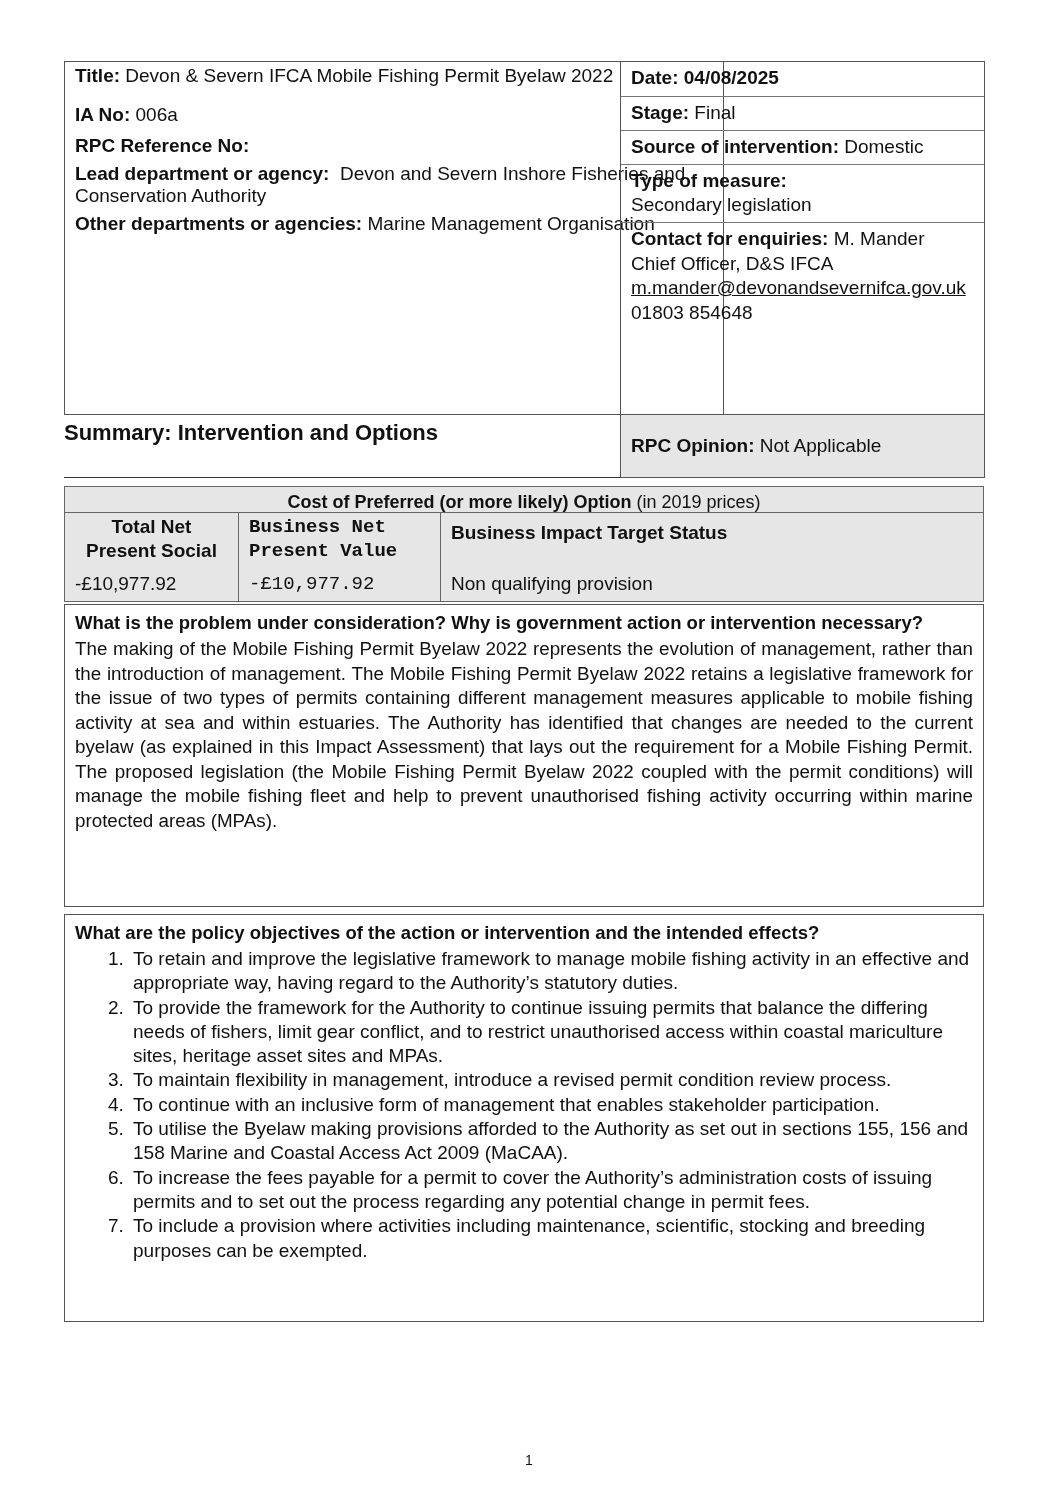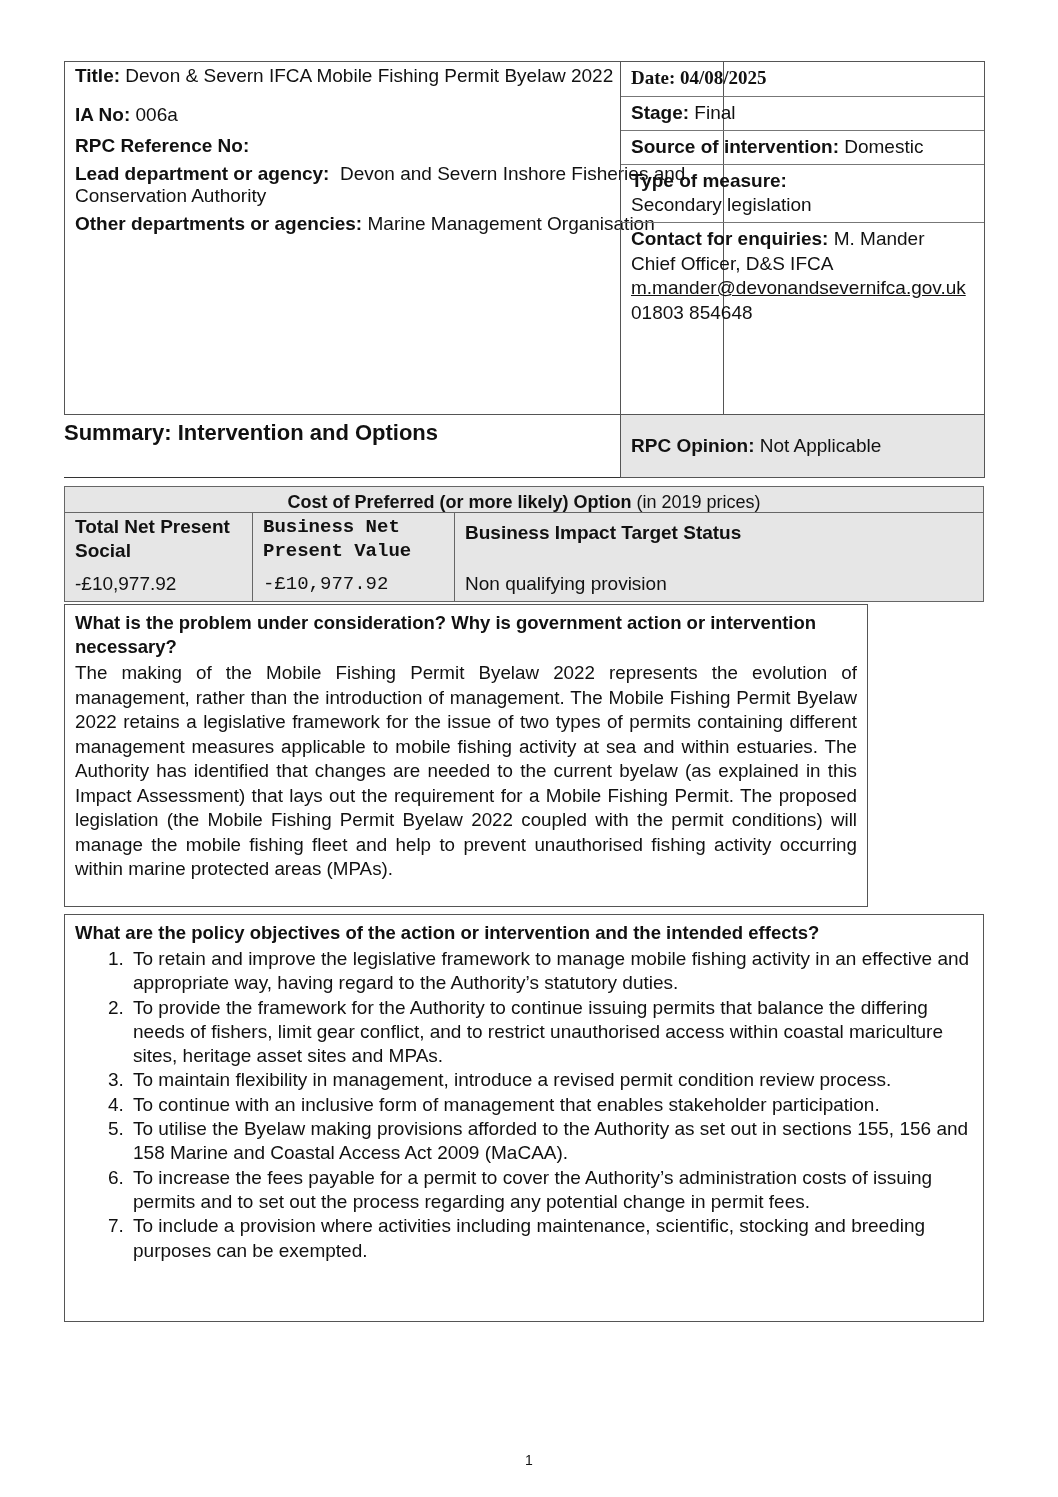--- a/index.html
+++ b/index.html
@@ -18,21 +18,21 @@
   #rpc-box { left:620px; top:415px; width:365px; height:63px; background:#e6e6e6; border:1px solid #555; border-top:none; padding:20px 10px 0 10px; font-size:19px; }
   
   #cost-table { left:64px; top:486px; width:920px; border:1px solid #666; background:#e6e6e6; }
   .cost-head { text-align:center; font-size:18px; line-height:20px; padding-top:5px; border-bottom:1px solid #666; }
   .cost-cols { display:flex; }
   .cost-col { border-right:1px solid #666; padding:2px 10px 0 10px; box-sizing:border-box; height:88px; font-size:19px; position:relative; }
   .cost-col:last-child { border-right:none; }
   .cost-col .lbl { font-weight:bold; line-height:24px; }
   .cost-col .val { position:absolute; left:10px; bottom:6px; line-height:22px; }
   
-  #problem { left:64px; top:604px; width:804px; height:303px; border:1px solid #555; padding:6px 10px; font-size:19px; }
+  #problem { left:64px; top:604px; width:920px; height:303px; border:1px solid #555; padding:6px 10px; font-size:19px; }
   #problem .q { font-weight:bold; line-height:24px; margin:0 0 2px 0; font-size:18.5px; }
   #problem .body { text-align:justify; line-height:24.5px; margin:0; font-size:18.8px; }
   
   #objectives { left:64px; top:914px; width:920px; height:408px; border:1px solid #555; padding:6px 10px; font-size:19px; }
   #objectives .q { font-weight:bold; line-height:24px; margin:0 0 2px 0; font-size:18.5px; }
   #objectives ol { margin:0; padding-left:54px; line-height:24.3px; }
   #objectives li { padding-left:4px; }
   #page-number { left:0; width:1058px; top:1452px; text-align:center; font-size:14px; }
 </style>
 </head>
@@ -40,40 +40,40 @@
 
 <div id="top-left" class="abs">
   <p><b>Title:</b> <span>Devon &amp; Severn IFCA Mobile Fishing Permit Byelaw 2022</span></p>
   <p style="margin-top:17px;"><b>IA No:</b> <span>006a</span></p>
   <p style="margin-top:9px;"><b>RPC Reference No:</b></p>
   <p style="margin-top:6px;"><b>Lead department or agency:</b>&nbsp; <span>Devon and Severn Inshore Fisheries and Conservation Authority</span></p>
   <p style="margin-top:6px;"><b>Other departments or agencies:</b> <span>Marine Management Organisation</span></p>
 </div>
 
 <div id="top-right" class="abs">
-  <div class="tr-row" style="height:35px;font-family:Liberation Serif, serif;"><b>Date:</b> <b>04/08/2025</b></div>
+  <div class="tr-row" style="height:35px;"><b>Date:</b> <b>04/08/2025</b></div>
   <div class="tr-row" style="height:34px;"><b>Stage:</b> <span>Final</span></div>
   <div class="tr-row" style="height:34px;"><b>Source of intervention:</b> <span>Domestic</span></div>
   <div class="tr-row" style="height:58px; line-height:24px;"><b>Type of measure:</b><br><span>Secondary legislation</span></div>
   <div class="tr-row" style="border-bottom:none; line-height:24.5px;">
     <b>Contact for enquiries:</b> <span>M. Mander</span><br>
     <span>Chief Officer, D&amp;S IFCA</span><br>
     <a class="email" style="word-break:break-all; display:inline-block; width:345px;">m.mander@devonandsevernifca.gov.uk</a><br>
     <span>01803 854648</span>
   </div>
 </div>
 
 <div id="summary-title" class="abs">Summary: Intervention and Options</div>
 <div id="summary-rule" class="abs"></div>
 <div id="rpc-box" class="abs"><b>RPC Opinion:</b> <span>Not Applicable</span></div>
 
 <div id="cost-table" class="abs">
   <div class="cost-head"><b>Cost of Preferred (or more likely) Option</b> <span>(in 2019 prices)</span></div>
   <div class="cost-cols">
-    <div class="cost-col" style="width:188px;">
+    <div class="cost-col" style="width:174px;text-align:center;">
       <div class="lbl">Total Net Present Social</div>
       <div class="val">-£10,977.92</div>
     </div>
     <div class="cost-col" style="width:202px;font-family:Liberation Mono, monospace;">
       <div class="lbl">Business Net Present Value</div>
       <div class="val">-£10,977.92</div>
     </div>
     <div class="cost-col" style="flex:1; padding-top:8px;">
       <div class="lbl">Business Impact Target Status</div>
       <div class="val">Non qualifying provision</div>

